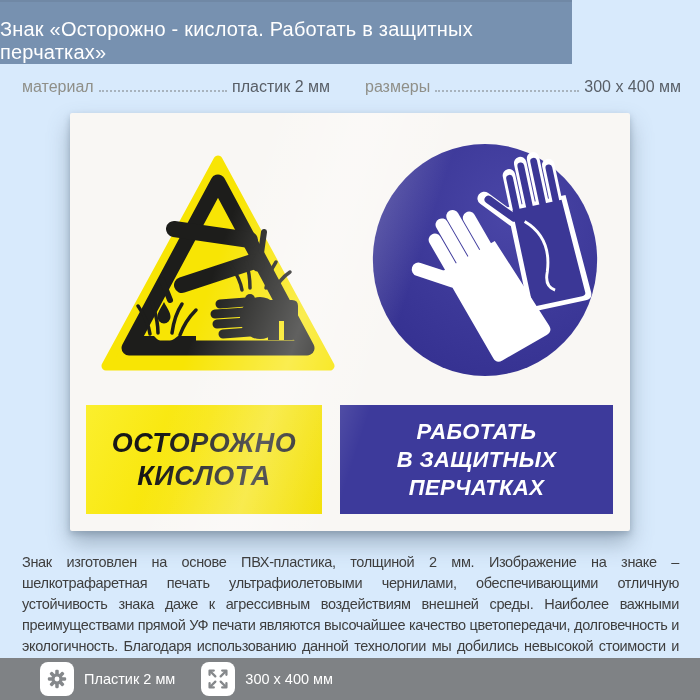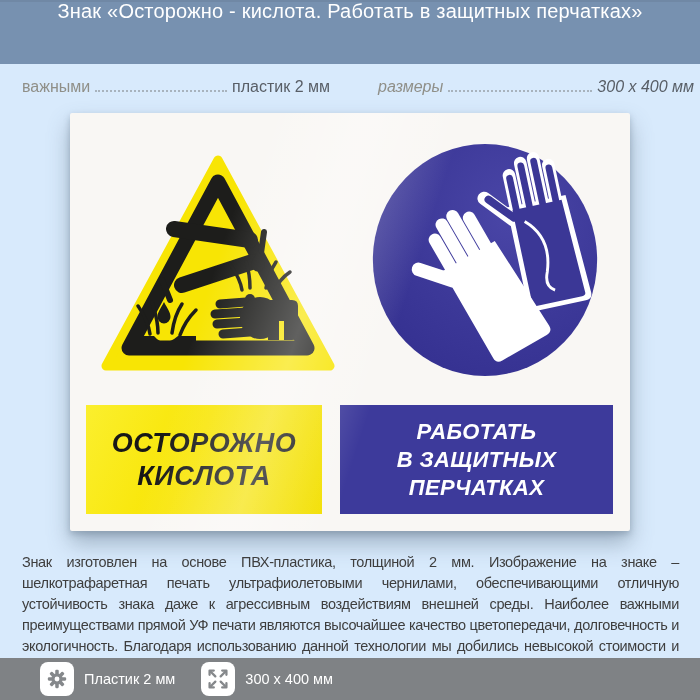--- a/index.html
+++ b/index.html
@@ -3,29 +3,29 @@
 <meta charset="utf-8">
 <style>
   html,body{margin:0;padding:0;}
   .stage{
     position:relative;width:700px;height:700px;overflow:hidden;
     background:#d8eafc;font-family:"Liberation Sans",sans-serif;
     -webkit-font-smoothing:antialiased;
   }
   
   .title-bar{
-    position:absolute;left:0;top:0;width:700px;height:64px;
-    background:#7791b0;display:flex;align-items:flex-start;justify-content:center;
+    position:absolute;left:0;top:0;width:572px;height:64px;
+    background:#7791b0;display:flex;align-items:flex-end;justify-content:center;
     box-shadow:inset 0 2px 0 rgba(0,0,0,.06);
   }
   .title-bar .title{color:#ffffff;font-size:20px;letter-spacing:.2px;}
   
   .spec{position:absolute;top:78px;height:20px;display:flex;align-items:baseline;font-size:16px;}
   .spec-material{left:22px;width:308px;}
-  .spec-size{left:378px;width:316px;font-style:italic;}
+  .spec-size{left:365px;width:316px;}
   .spec-label{color:#8f8f88;white-space:nowrap;}
   .spec-value{color:#585e66;white-space:nowrap;}
   .leader{flex:1;border-bottom:2px dotted #a8b3bd;margin:0 5px 3px 5px;height:1px;}
   
   .sign-card{
     position:absolute;left:70px;top:113px;width:560px;height:418px;
     background:#f9f7f4;border-radius:2px;
     box-shadow:0 3px 6px rgba(88,108,128,.35),0 12px 22px rgba(88,108,128,.45);
   }
   .sign-card::after{
@@ -71,21 +71,21 @@
 </head>
 <body>
 
 <div class="stage">
 
   <div class="title-bar">
     <div class="title">Знак «Осторожно - кислота. Работать в защитных перчатках»</div>
   </div>
 
   <div class="spec spec-material">
-    <span class="spec-label">важными</span>
+    <span class="spec-label">материал</span>
     <span class="leader"></span>
     <span class="spec-value">пластик 2 мм</span>
   </div>
   <div class="spec spec-size">
     <span class="spec-label">размеры</span>
     <span class="leader"></span>
     <span class="spec-value">300 x 400 мм</span>
   </div>
 
   <div class="sign-card">

